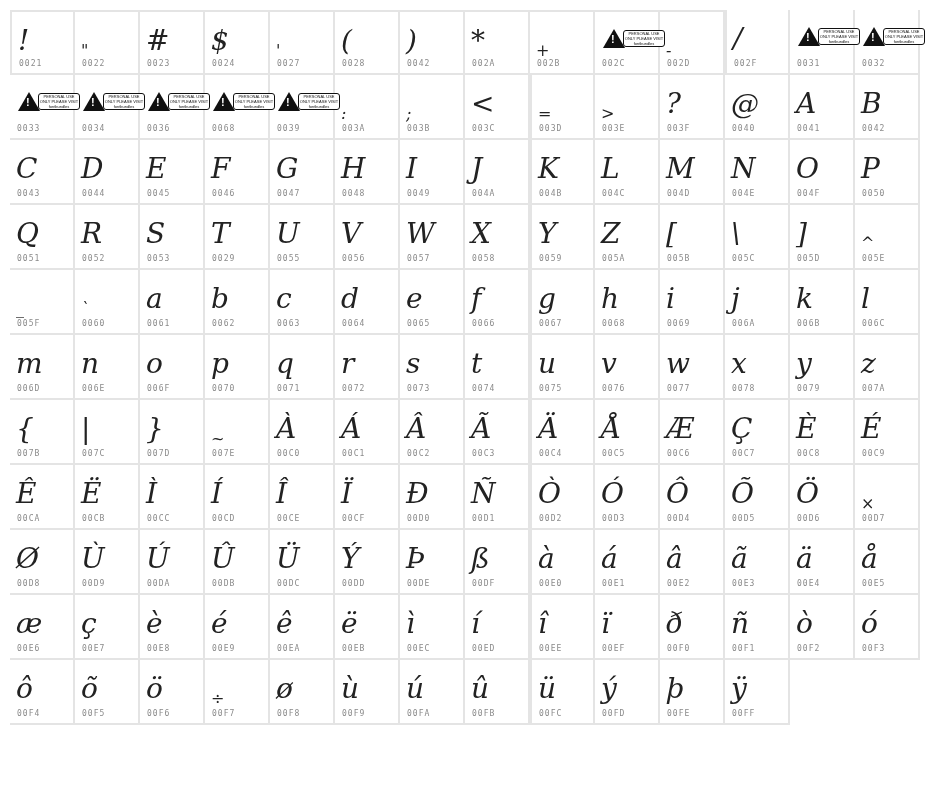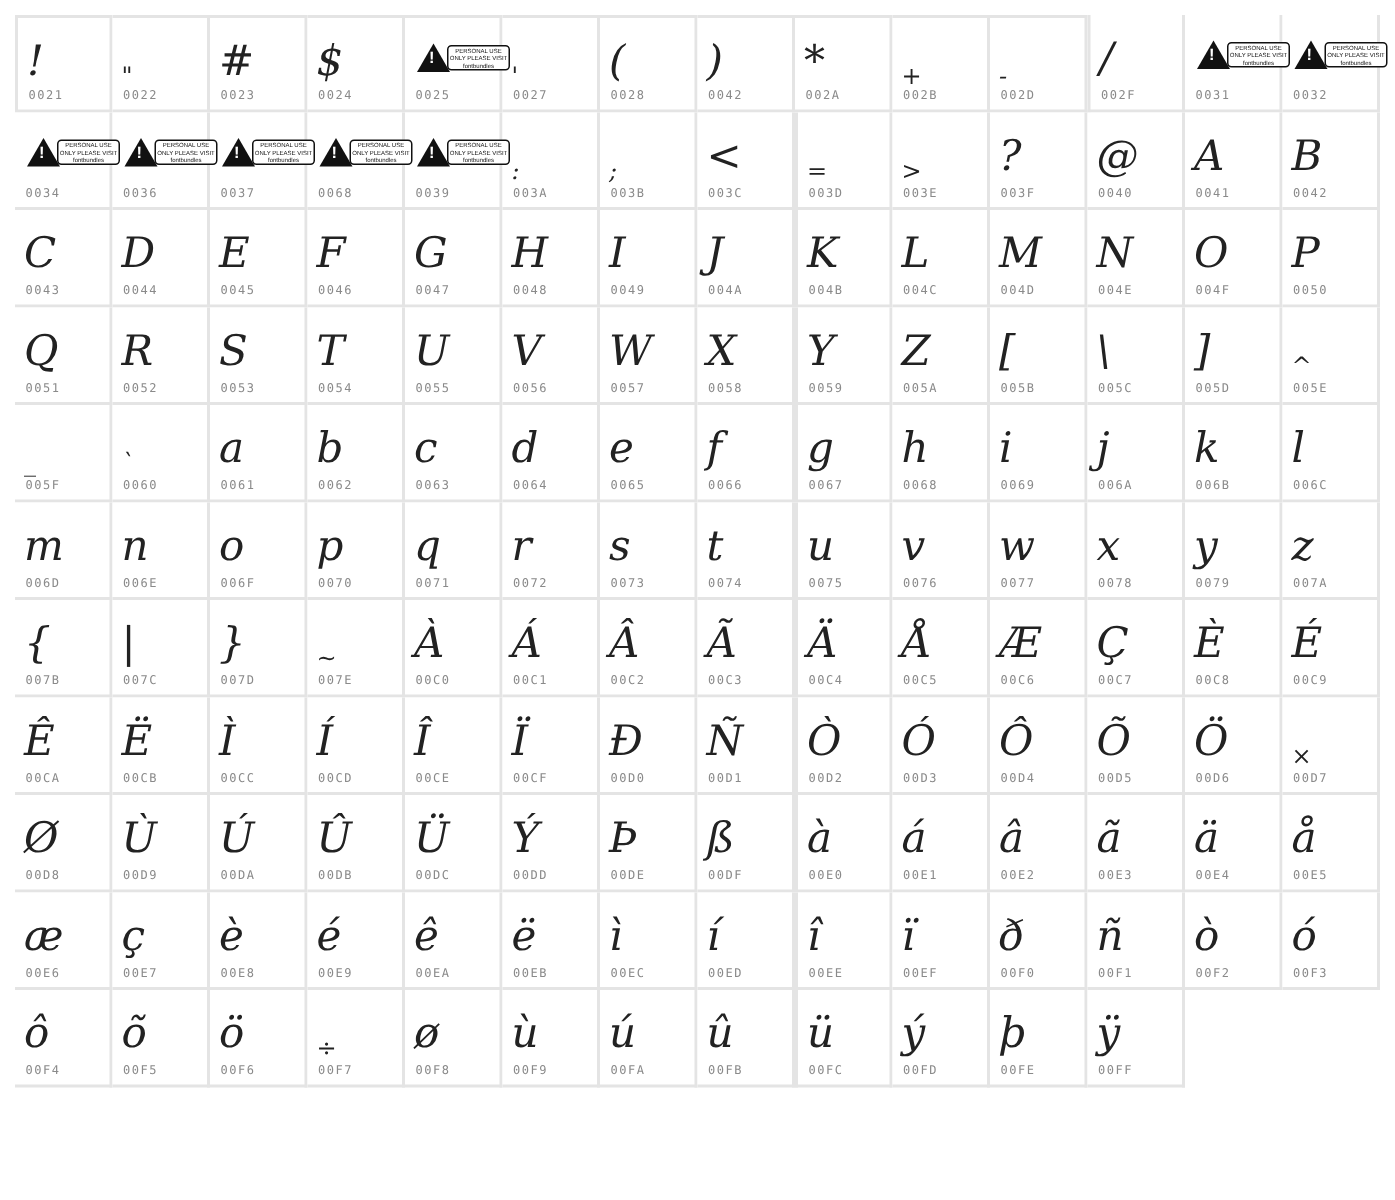--- a/index.html
+++ b/index.html
@@ -79,45 +79,45 @@
     </div>
     <div class="cell row0">
       <span class="glyph">#</span>
       <span class="code">0023</span>
     </div>
     <div class="cell row0">
       <span class="glyph">$</span>
       <span class="code">0024</span>
     </div>
     <div class="cell row0">
+      <span class="glyph small">'</span>
+      <span class="code">0027</span>
+    </div>
+    <div class="cell row0">
+      <span class="glyph">(</span>
+      <span class="code">0028</span>
+    </div>
+    <div class="cell row0">
+      <span class="glyph">)</span>
+      <span class="code">0042</span>
+    </div>
+    <div class="cell row0">
+      <span class="glyph">*</span>
+      <span class="code">002A</span>
+    </div>
+    <div class="cell row0">
+      <span class="glyph small">+</span>
+      <span class="code">002B</span>
+    </div>
+    <div class="cell row0">
       <div class="badge">
         <div class="tri"></div>
         <div class="txt">PERSONAL USE ONLY PLEASE VISIT fontbundles</div>
       </div>
-      <span class="code">0025</span>
-    </div>
-    <div class="cell row0">
-      <span class="glyph small">'</span>
-      <span class="code">0027</span>
-    </div>
-    <div class="cell row0">
-      <span class="glyph">(</span>
-      <span class="code">0028</span>
-    </div>
-    <div class="cell row0">
-      <span class="glyph">)</span>
-      <span class="code">0042</span>
-    </div>
-    <div class="cell row0">
-      <span class="glyph">*</span>
-      <span class="code">002A</span>
-    </div>
-    <div class="cell row0">
-      <span class="glyph small">+</span>
-      <span class="code">002B</span>
+      <span class="code">002C</span>
     </div>
     <div class="cell row0">
       <span class="glyph small">-</span>
       <span class="code">002D</span>
     </div>
     <div class="cell col0">
       <span class="glyph">/</span>
       <span class="code">002F</span>
     </div>
     <div class="cell">
@@ -132,41 +132,41 @@
         <div class="tri"></div>
         <div class="txt">PERSONAL USE ONLY PLEASE VISIT fontbundles</div>
       </div>
       <span class="code">0032</span>
     </div>
     <div class="cell">
       <div class="badge">
         <div class="tri"></div>
         <div class="txt">PERSONAL USE ONLY PLEASE VISIT fontbundles</div>
       </div>
+      <span class="code">0033</span>
+    </div>
+    <div class="cell">
+      <div class="badge">
+        <div class="tri"></div>
+        <div class="txt">PERSONAL USE ONLY PLEASE VISIT fontbundles</div>
+      </div>
       <span class="code">0034</span>
     </div>
     <div class="cell">
       <div class="badge">
         <div class="tri"></div>
         <div class="txt">PERSONAL USE ONLY PLEASE VISIT fontbundles</div>
       </div>
       <span class="code">0036</span>
     </div>
     <div class="cell">
       <div class="badge">
         <div class="tri"></div>
         <div class="txt">PERSONAL USE ONLY PLEASE VISIT fontbundles</div>
       </div>
-      <span class="code">0037</span>
-    </div>
-    <div class="cell">
-      <div class="badge">
-        <div class="tri"></div>
-        <div class="txt">PERSONAL USE ONLY PLEASE VISIT fontbundles</div>
-      </div>
       <span class="code">0068</span>
     </div>
     <div class="cell">
       <div class="badge">
         <div class="tri"></div>
         <div class="txt">PERSONAL USE ONLY PLEASE VISIT fontbundles</div>
       </div>
       <span class="code">0039</span>
     </div>
     <div class="cell">
@@ -268,21 +268,21 @@
     <div class="cell">
       <span class="glyph">R</span>
       <span class="code">0052</span>
     </div>
     <div class="cell">
       <span class="glyph">S</span>
       <span class="code">0053</span>
     </div>
     <div class="cell">
       <span class="glyph">T</span>
-      <span class="code">0054</span>
+      <span class="code">0029</span>
     </div>
     <div class="cell">
       <span class="glyph">U</span>
       <span class="code">0055</span>
     </div>
     <div class="cell">
       <span class="glyph">V</span>
       <span class="code">0056</span>
     </div>
     <div class="cell">

